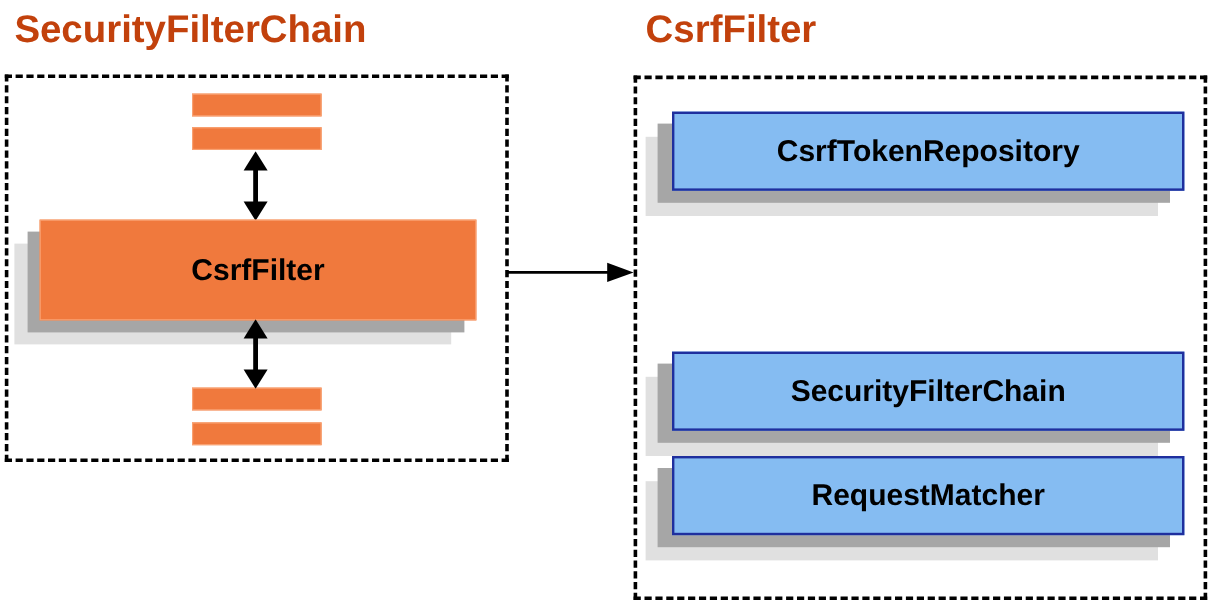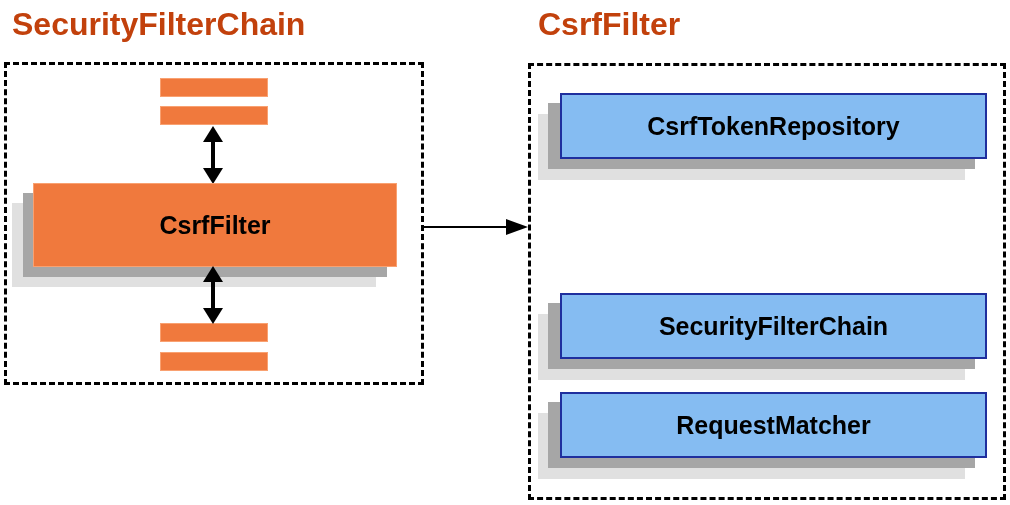--- a/index.html
+++ b/index.html
@@ -70,21 +70,21 @@
     display: flex;
     align-items: center;
     justify-content: center;
     font-size: 25px;
     font-weight: bold;
     color: #000000;
   }
   .comp-1 { top: 93px; text-align: center; }
   .comp-2 { top: 194px; }
   .comp-3 { top: 293px; }
-  .comp-4 { top: 392px; }
+  .comp-4 { top: 380px; }
 
   .arrow-svg { position: absolute; display: block; color: var(--line); }
   .v-arrow-1 { left: 200px; top: 126px; }
   .v-arrow-2 { left: 200px; top: 266px; }
   .h-arrow   { left: 423px; top: 216px; }
 </style>
 </head>
 <body>
 
 <div class="canvas">

